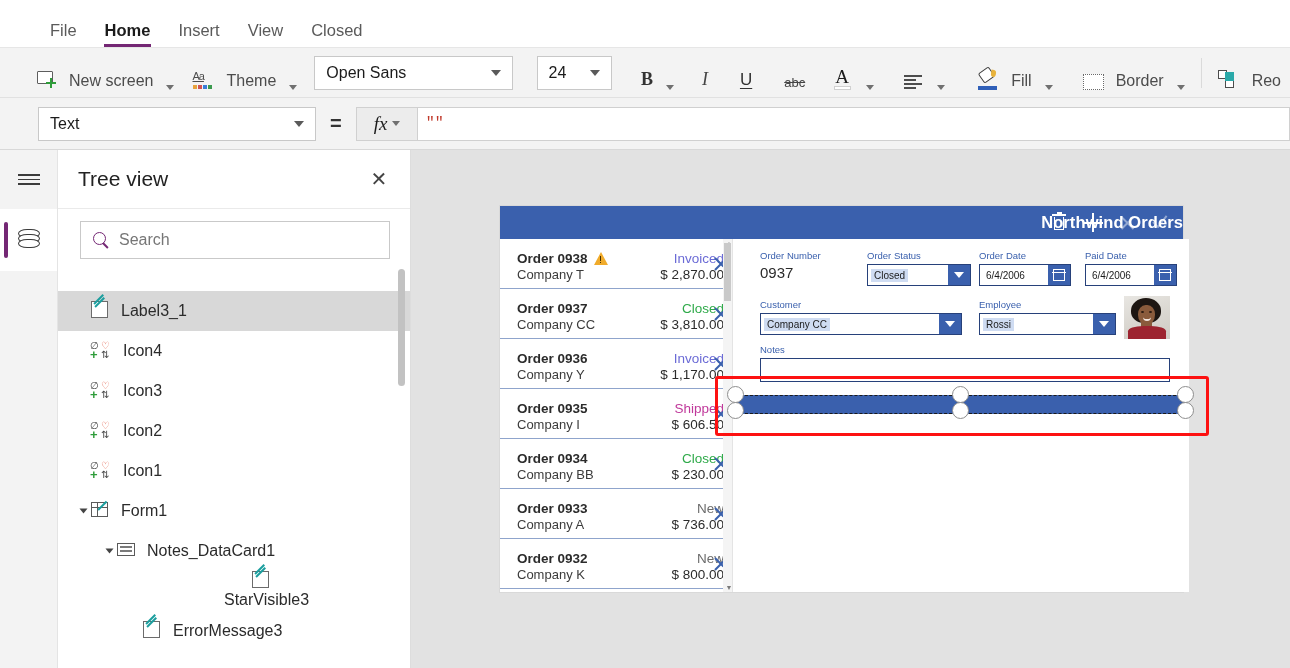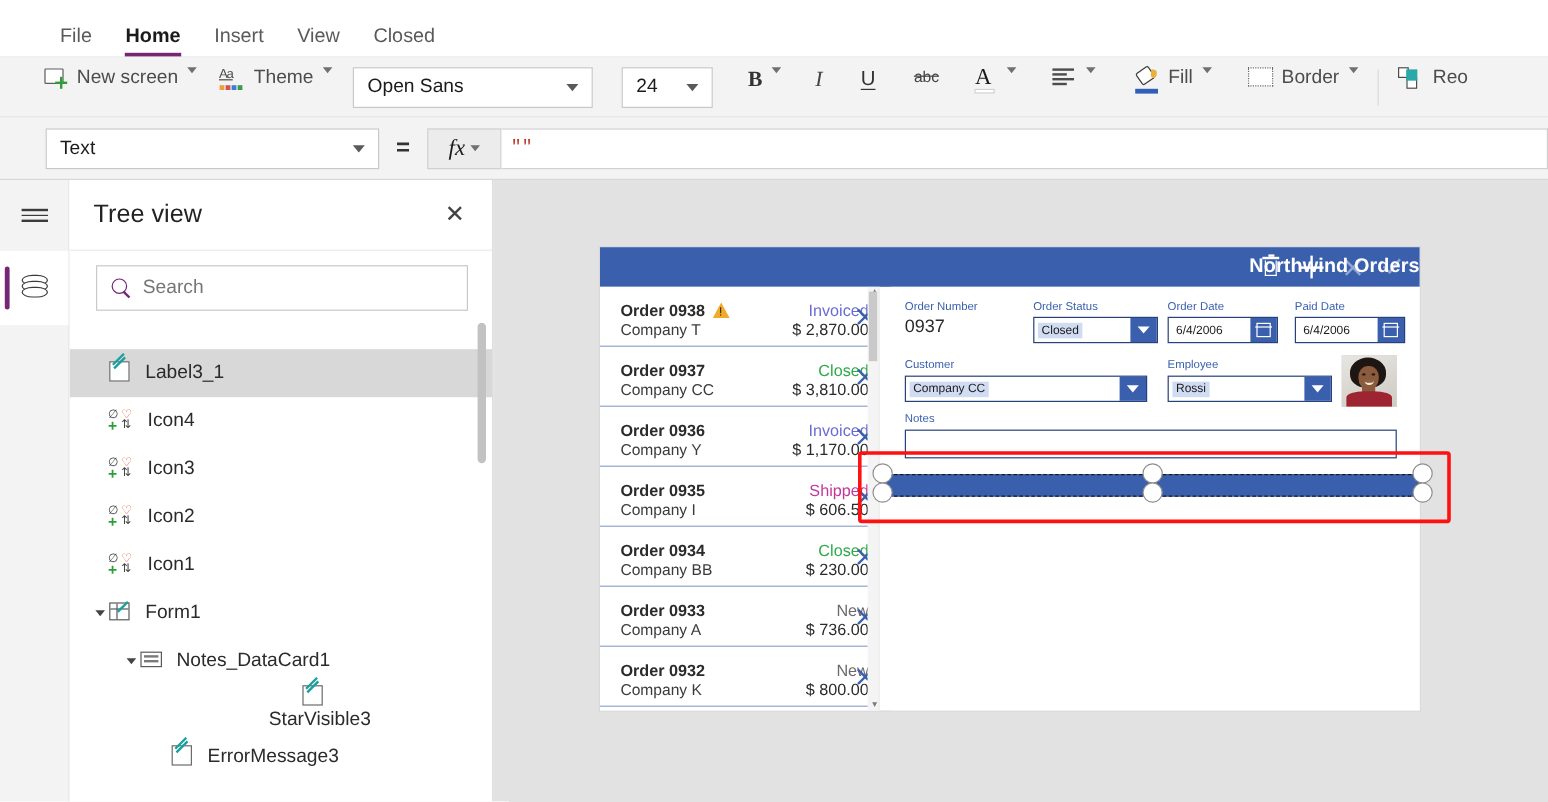--- a/index.html
+++ b/index.html
@@ -30,21 +30,21 @@
     height: 3px; background: #742774;
   }
 
   
   .ribbon {
     position: absolute; left: 0; top: 48px; width: 1290px; height: 50px;
     background: #f3f3f3; border-bottom: 1px solid #e1e1e1;
     display: flex; align-items: center; padding-left: 28px; gap: 0;
   }
   .rb-item {
-    display: flex; align-items: flex-start; gap: 7px;
+    display: flex; align-items: flex-end; gap: 12px;
     height: 34px; padding: 0 9px; cursor: pointer; white-space: nowrap;
   }
   .rb-label { font-size: 16px; color: #4c4c4c; }
   .chev {
     width: 0; height: 0; border-left: 4.5px solid transparent;
     border-right: 4.5px solid transparent; border-top: 5px solid #707070;
     margin-left: 1px; flex: none;
   }
   .rb-sep {
     width: 1px; height: 30px; background: #dadada; margin: 0 7px;
@@ -385,21 +385,21 @@
   .g-scroll {
     position: absolute; right: 0; top: 0; width: 9px; height: 353px; background: #f4f4f4;
   }
   .g-scroll .thumb {
     position: absolute; left: 1px; top: 4px; width: 7px; height: 58px; background: #c9c9c9;
   }
   .g-scroll .arr { position: absolute; left: 2.5px; font-size: 7px; color: #7a7a7a; line-height: 1; }
 
   
   .detail {
-    position: absolute; left: 242px; top: 33px; width: 441px; height: 353px; background: #fff;
+    position: absolute; left: 248px; top: 33px; width: 441px; height: 353px; background: #fff;
   }
   .fld { position: absolute; }
   .fld-label { font-size: 9.5px; color: #3a60ad; margin-bottom: 3px; white-space: nowrap; }
   .fld-static { font-size: 15px; color: #2b2b2b; }
   .ctl {
     height: 22px; border: 1.5px solid #27417a; background: #fff;
     display: flex; align-items: center; position: relative;
   }
   .ctl .txt {
     font-size: 10px; color: #1b1b1b; padding: 1px 3px; margin-left: 3px;

